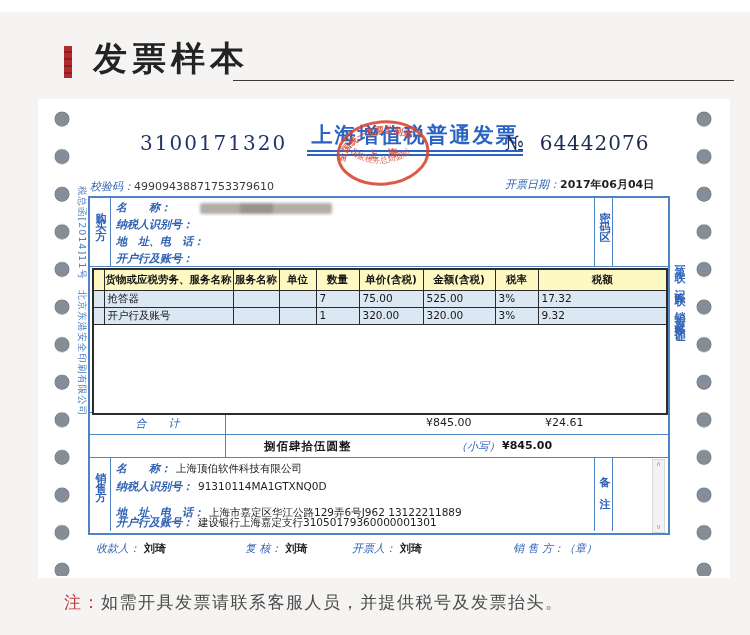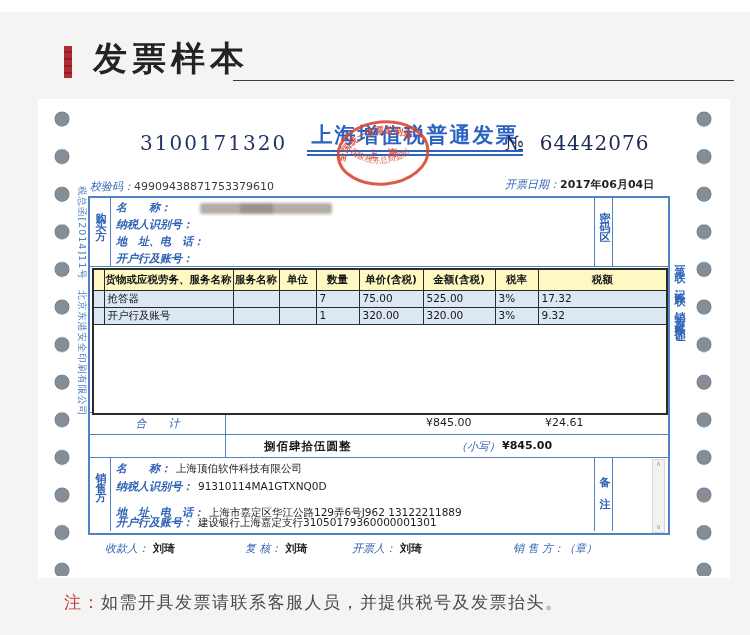--- a/index.html
+++ b/index.html
@@ -207,21 +207,21 @@
   <div class="abs frow" style="left:116px;top:461px;"><span class="lab">名　　称：</span><span class="val">上海顶伯软件科技有限公司</span></div>
   <div class="abs frow" style="left:116px;top:479px;"><span class="lab">纳税人识别号：</span><span class="val">91310114MA1GTXNQ0D</span></div>
   <div class="abs frow" style="left:116px;top:497px;margin-top:8px;"><span class="lab">地　址、电　话：</span><span class="val">上海市嘉定区华江公路129弄6号J962  13122211889</span></div>
   <div class="abs frow" style="left:116px;top:515px;text-align:center;"><span class="lab">开户行及账号：</span><span class="val">建设银行上海嘉定支行31050179360000001301</span></div>
   <div class="abs vtext" style="left:596px;top:467px;height:60px;font-size:11px;letter-spacing:22px;">备注</div>
   <div class="abs rem-scroll">
     <span>∧</span>
     <span class="dn">∨</span>
   </div>
 
-  <div class="abs sig" style="left:105px;"><span class="blab">收款人：</span><span class="val">刘琦</span></div>
+  <div class="abs sig" style="left:96px;"><span class="blab">收款人：</span><span class="val">刘琦</span></div>
   <div class="abs sig" style="left:245px;"><span class="blab">复 核：</span><span class="val">刘琦</span></div>
   <div class="abs sig" style="left:352px;"><span class="blab">开票人：</span><span class="val">刘琦</span></div>
   <div class="abs sig" style="left:513px;"><span class="blab">销 售 方：</span><span class="blab">（章）</span></div>
 
   <div class="abs vtext side-right">第一联：记账联　销货方记账凭证</div>
   <div class="abs side-left">税总函[2014]11号　北京东港安全印刷有限公司</div>
 
   <div class="abs note"><span class="pre">注：</span><span>如需开具发票请联系客服人员，并提供税号及发票抬头。</span></div>
 </div>
 

